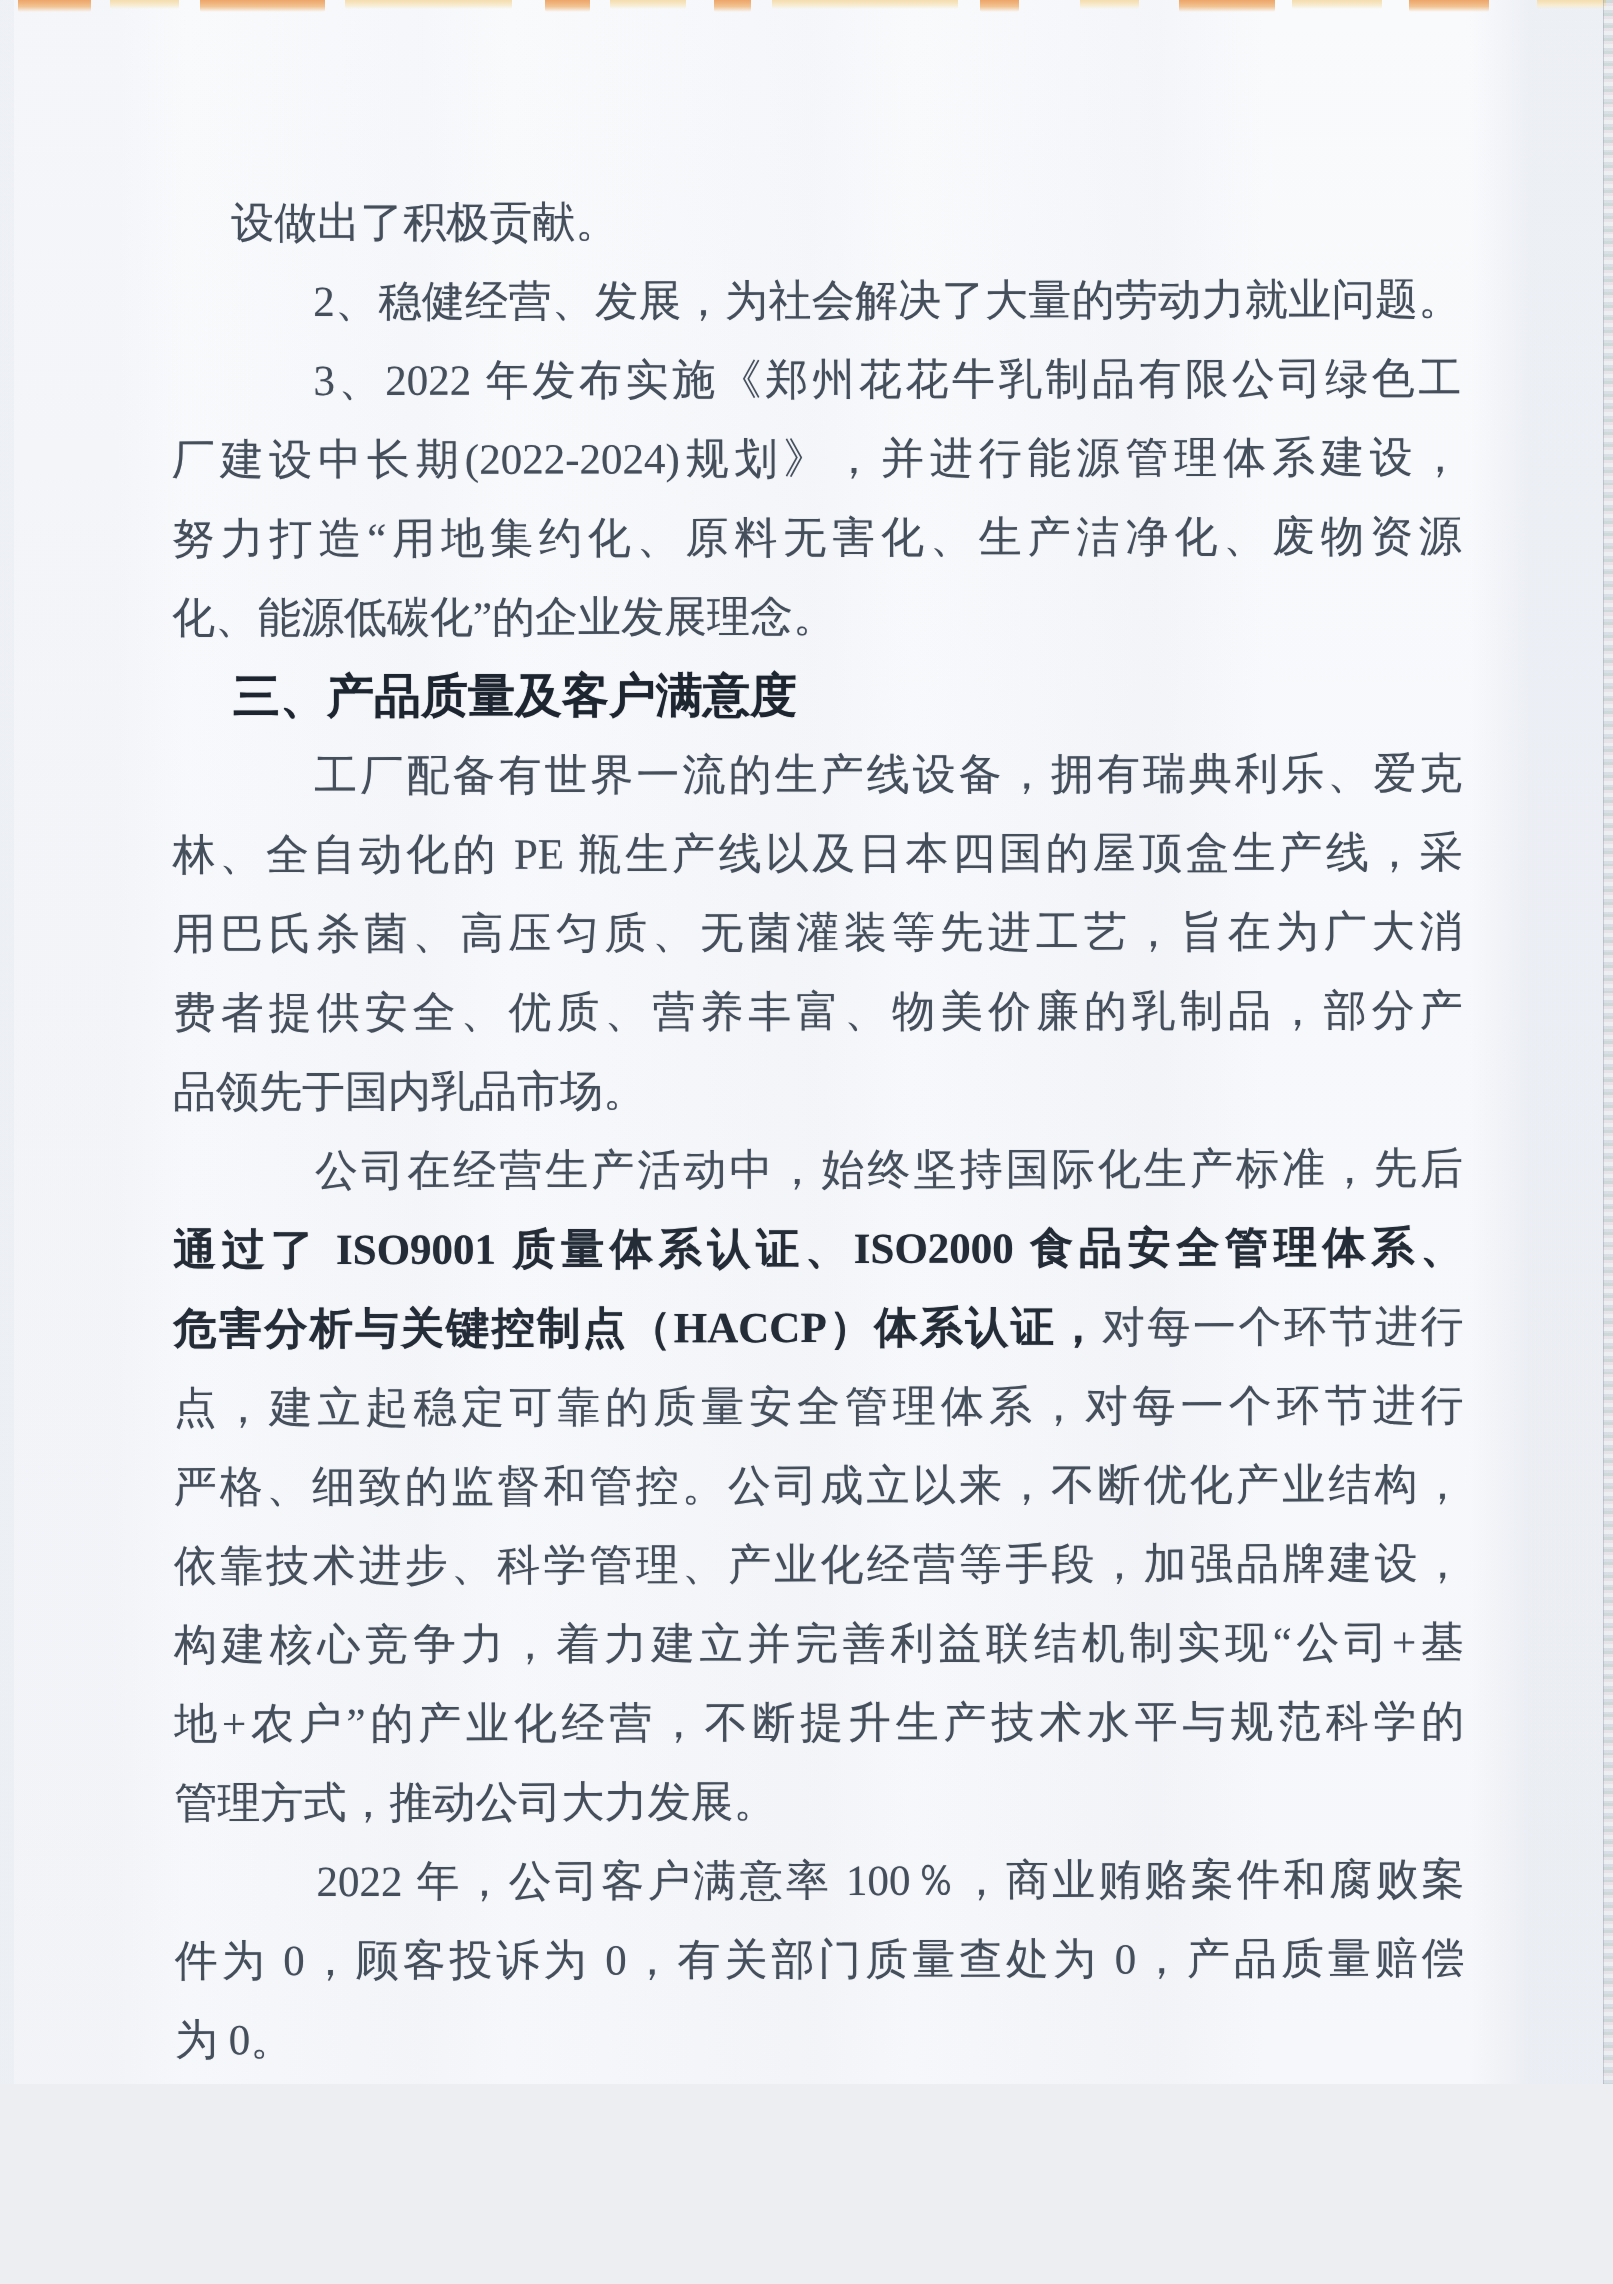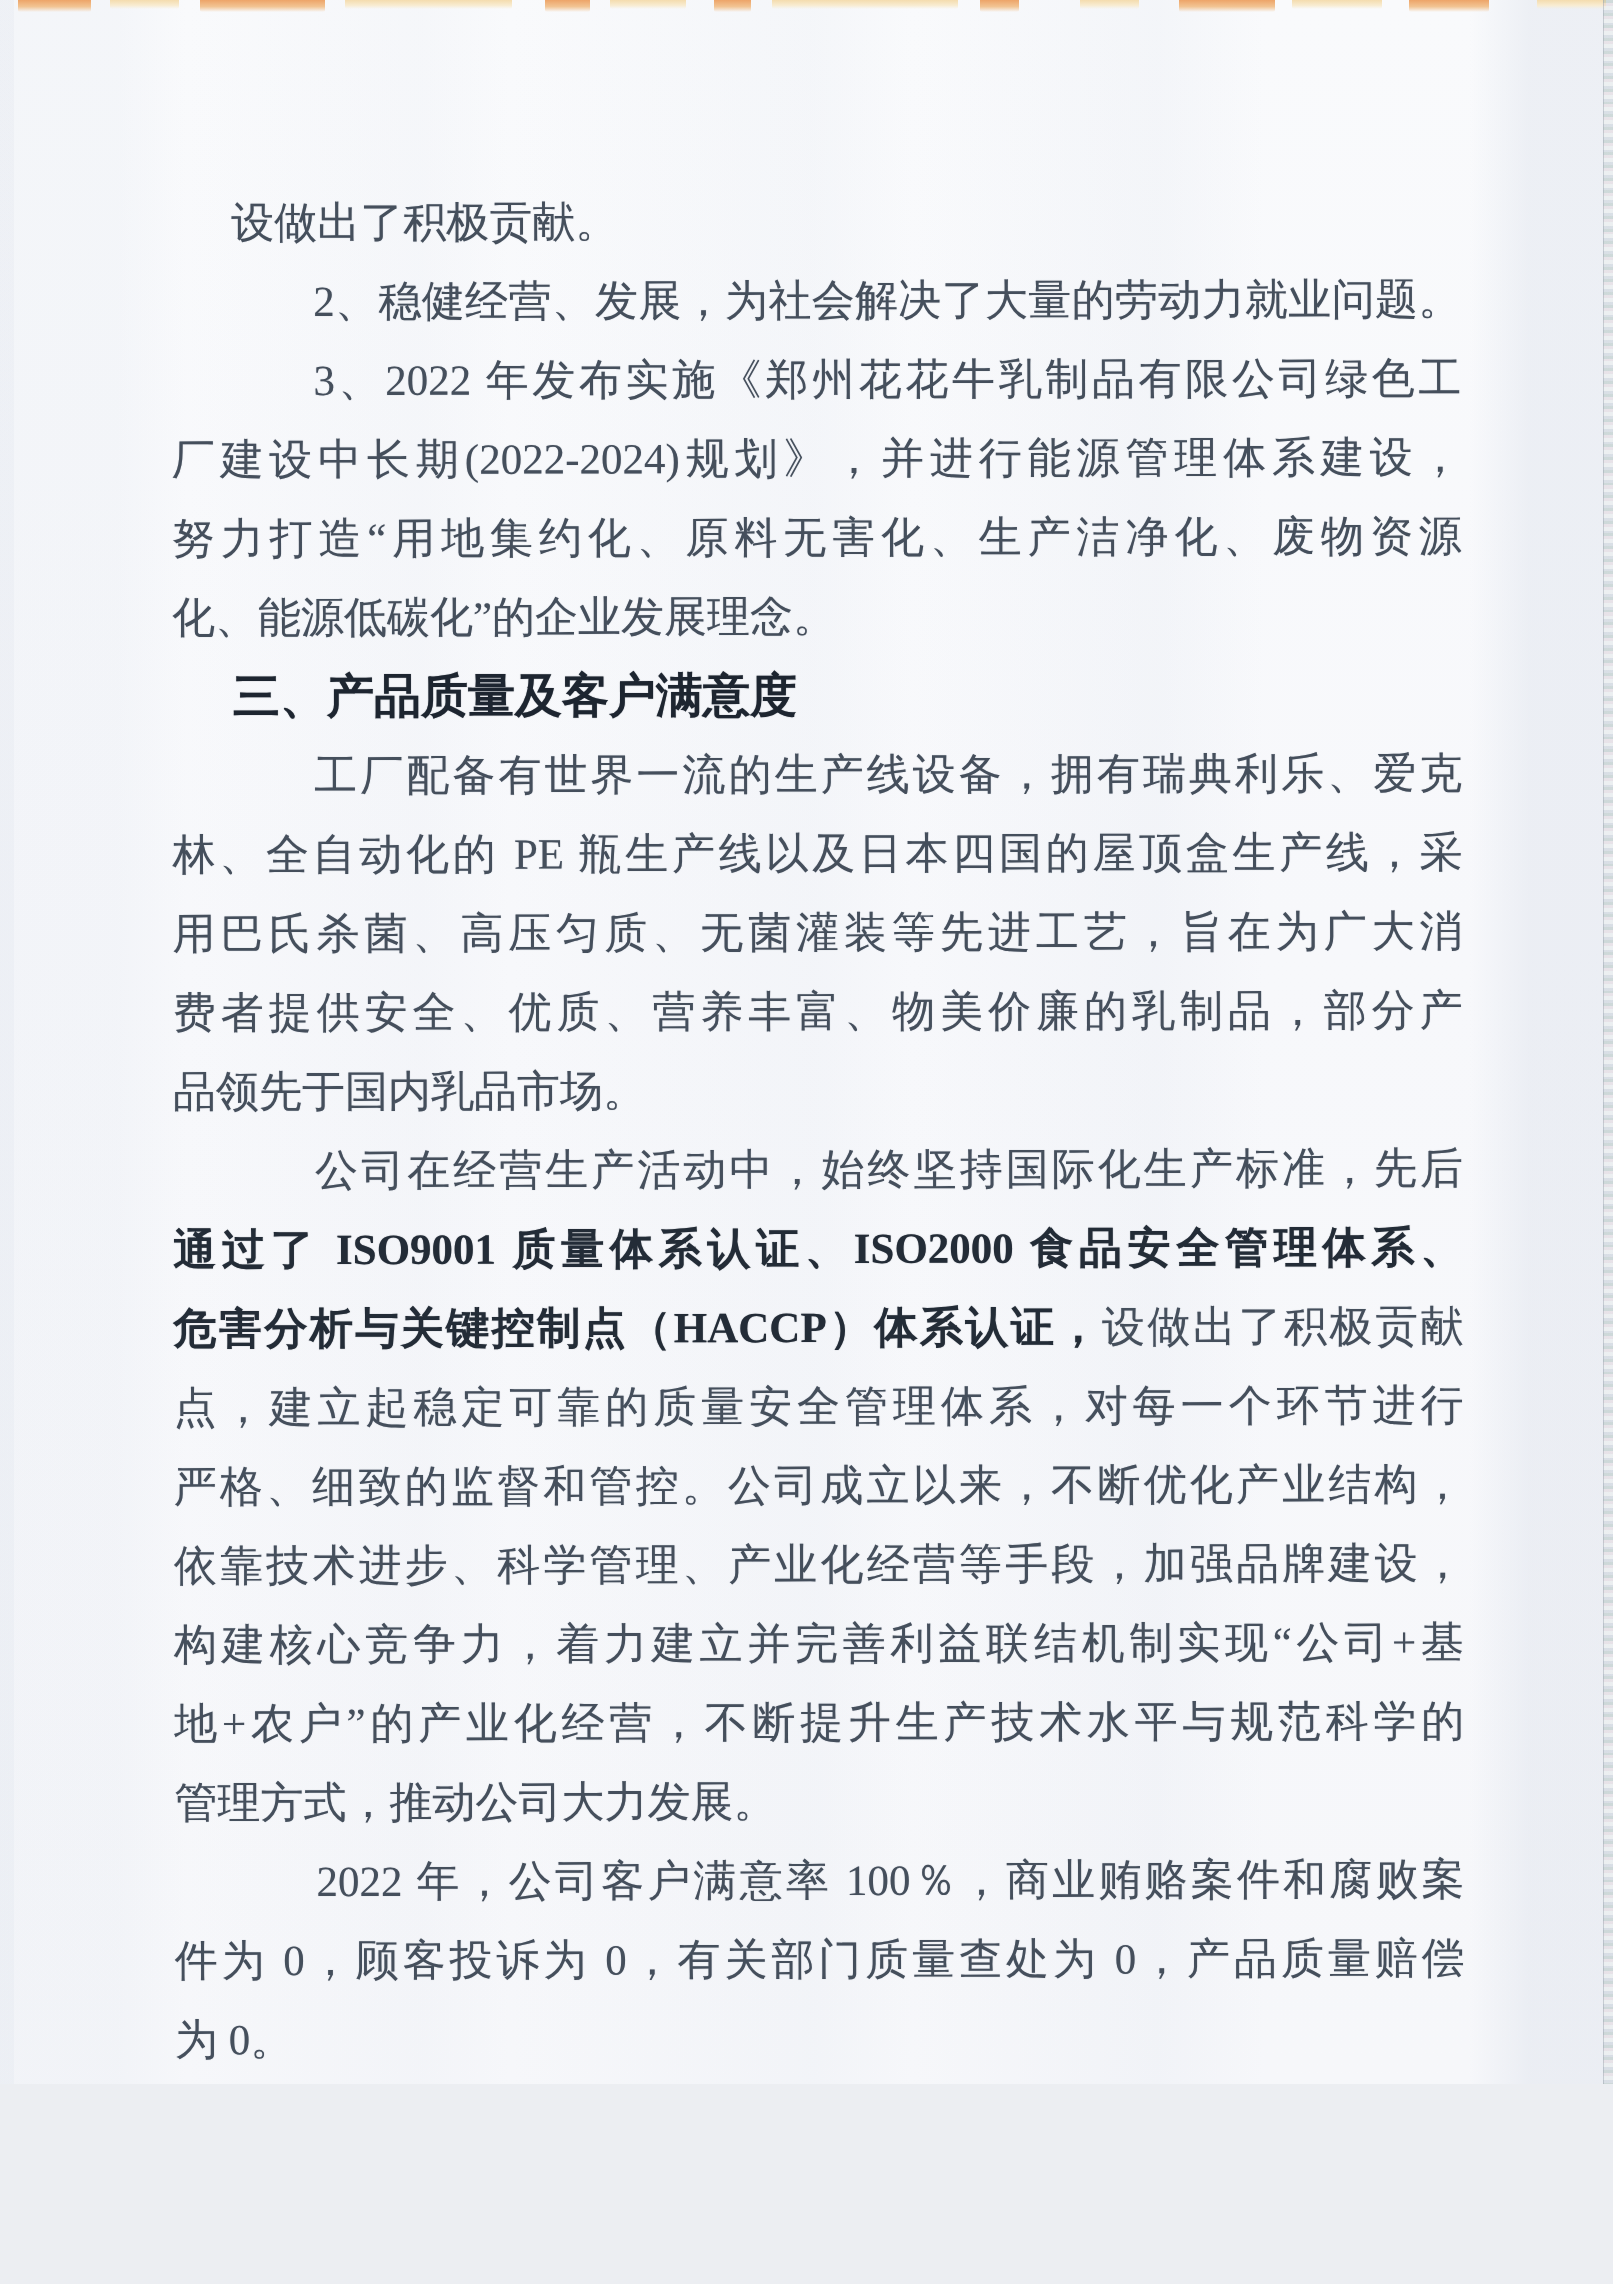--- a/index.html
+++ b/index.html
@@ -89,21 +89,21 @@
     <div class="line">努力打造“用地集约化、原料无害化、生产洁净化、废物资源</div>
     <div class="line end">化、能源低碳化”的企业发展理念。</div>
     <div class="line heading end">三、产品质量及客户满意度</div>
     <div class="line ind">工厂配备有世界一流的生产线设备，拥有瑞典利乐、爱克</div>
     <div class="line">林、全自动化的 PE 瓶生产线以及日本四国的屋顶盒生产线，采</div>
     <div class="line">用巴氏杀菌、高压匀质、无菌灌装等先进工艺，旨在为广大消</div>
     <div class="line">费者提供安全、优质、营养丰富、物美价廉的乳制品，部分产</div>
     <div class="line end">品领先于国内乳品市场。</div>
     <div class="line ind">公司在经营生产活动中，始终坚持国际化生产标准，先后</div>
     <div class="line bold">通过了 ISO9001 质量体系认证、ISO2000 食品安全管理体系、</div>
-    <div class="line"><span class="b">危害分析与关键控制点（HACCP）体系认证，</span><span>设做出了积极贡献</span></div>
+    <div class="line"><span class="b">危害分析与关键控制点（HACCP）体系认证，</span><span>对每一个环节进行</span></div>
     <div class="line">点，建立起稳定可靠的质量安全管理体系，对每一个环节进行</div>
     <div class="line">严格、细致的监督和管控。公司成立以来，不断优化产业结构，</div>
     <div class="line">依靠技术进步、科学管理、产业化经营等手段，加强品牌建设，</div>
     <div class="line">构建核心竞争力，着力建立并完善利益联结机制实现“公司+基</div>
     <div class="line">地+农户”的产业化经营，不断提升生产技术水平与规范科学的</div>
     <div class="line end">管理方式，推动公司大力发展。</div>
     <div class="line ind">2022 年，公司客户满意率 100％，商业贿赂案件和腐败案</div>
     <div class="line">件为 0，顾客投诉为 0，有关部门质量查处为 0，产品质量赔偿</div>
     <div class="line end">为 0。</div>
   </div>

